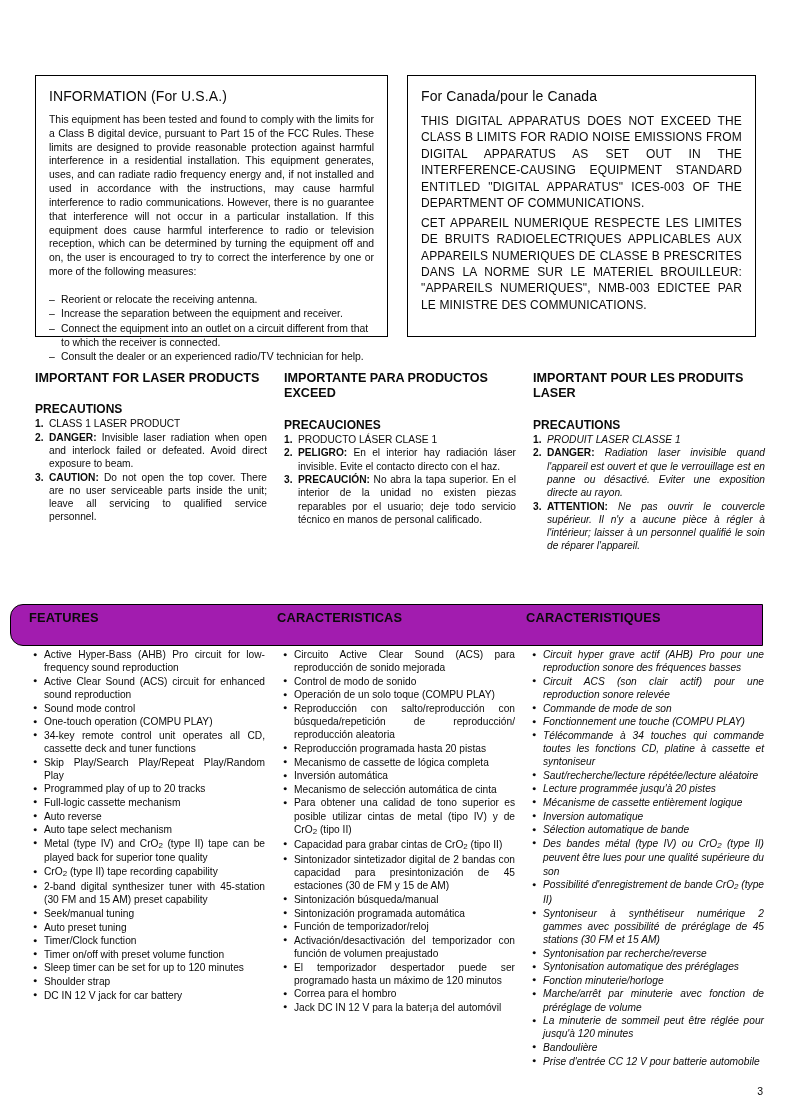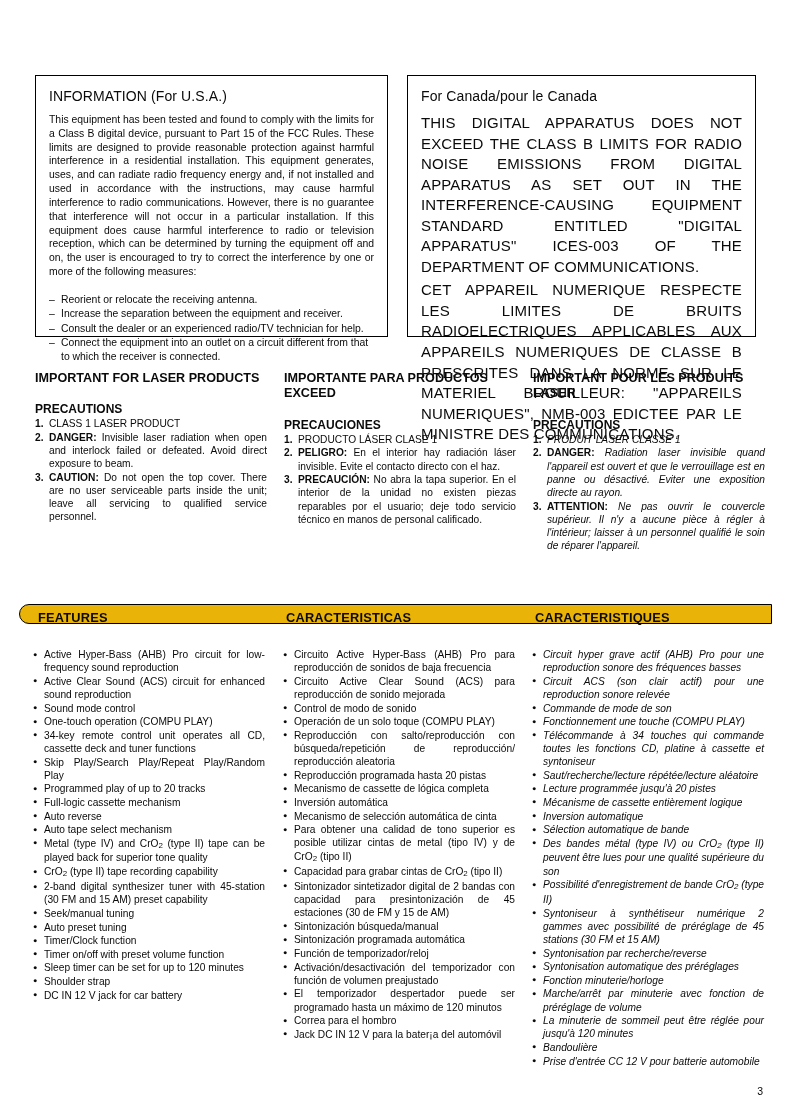--- a/index.html
+++ b/index.html
@@ -41,21 +41,21 @@
     margin: 0 0 9px 0;
     letter-spacing: 0.1px;
   }
   .notice-body {
     font-size: 10.4px;
     line-height: 1.33;
     text-align: justify;
     margin: 0;
   }
   .notice-body.caps {
-    font-size: 15px;
+    font-size: 12px;
     line-height: 1.37;
     letter-spacing: 0.15px;
   }
   .notice-body + .notice-body { margin-top: 3px; }
 
   .measure-list {
     list-style: none;
     margin: 14px 0 7px 0;
     padding: 0;
     font-size: 10.4px;
@@ -121,28 +121,28 @@
     font-weight: bold;
   }
   .laser-list li .lead { font-weight: bold; }
   .laser-col.c3 .laser-list li { font-style: italic; }
   .laser-col.c3 .laser-list li .num { font-style: normal; }
   .laser-col.c3 .laser-list li .lead { font-style: normal; }
 
   
   .features-banner {
     position: absolute;
-    left: 19px;
+    left: 10px;
     top: 604px;
     width: 753px;
-    height: 20px;
+    height: 42px;
     border: 1.4px solid #000;
     border-radius: 13px 0 0 13px;
     box-sizing: border-box;
-    background: #eab308;
+    background: #a21caf;
   }
   .features-banner span {
     position: absolute;
     top: 5px;
     font-size: 12.8px;
     font-weight: bold;
     letter-spacing: 0.2px;
   }
   .fb-en { left: 18px; }
   .fb-es { left: 266px; }
@@ -202,22 +202,22 @@
 <body>
 
 <div class="notice-row">
 
   <div class="notice-box usa">
     <div class="notice-title">INFORMATION (For U.S.A.)</div>
     <p class="notice-body">This equipment has been tested and found to comply with the limits for a Class B digital device, pursuant to Part 15 of the FCC Rules. These limits are designed to provide reasonable protection against harmful interference in a residential installation. This equipment generates, uses, and can radiate radio frequency energy and, if not installed and used in accordance with the instructions, may cause harmful interference to radio communications. However, there is no guarantee that interference will not occur in a particular installation. If this equipment does cause harmful interference to radio or television reception, which can be determined by turning the equipment off and on, the user is encouraged to try to correct the interference by one or more of the following measures:</p>
     <ul class="measure-list">
       <li>Reorient or relocate the receiving antenna.</li>
       <li>Increase the separation between the equipment and receiver.</li>
+      <li>Connect the equipment into an outlet on a circuit different from that to which the receiver is connected.</li>
       <li>Consult the dealer or an experienced radio/TV technician for help.</li>
-      <li>Connect the equipment into an outlet on a circuit different from that to which the receiver is connected.</li>
     </ul>
   </div>
 
   <div class="notice-box canada">
     <div class="notice-title">For Canada/pour le Canada</div>
     <p class="notice-body caps">THIS DIGITAL APPARATUS DOES NOT EXCEED THE CLASS B LIMITS FOR RADIO NOISE EMISSIONS FROM DIGITAL APPARATUS AS SET OUT IN THE INTERFERENCE-CAUSING EQUIPMENT STANDARD ENTITLED "DIGITAL APPARATUS" ICES-003 OF THE DEPARTMENT OF COMMUNICATIONS.</p>
     <p class="notice-body caps">CET APPAREIL NUMERIQUE RESPECTE LES LIMITES DE BRUITS RADIOELECTRIQUES APPLICABLES AUX APPAREILS NUMERIQUES DE CLASSE B PRESCRITES DANS LA NORME SUR LE MATERIEL BROUILLEUR: "APPAREILS NUMERIQUES", NMB-003 EDICTEE PAR LE MINISTRE DES COMMUNICATIONS.</p>
   </div>
 
 </div>
@@ -282,21 +282,20 @@
         <li>Auto preset tuning</li>
         <li>Timer/Clock function</li>
         <li>Timer on/off with preset volume function</li>
         <li>Sleep timer can be set for up to 120 minutes</li>
         <li>Shoulder strap</li>
         <li>DC IN 12 V jack for car battery</li>
       </ul>
   </div>
   <div class="feat-col c2">
     <ul class="feat-list">
-        <li>Circuito Active Hyper-Bass (AHB) Pro para reproducción de sonidos de baja frecuencia</li>
         <li>Circuito Active Clear Sound (ACS) para reproducción de sonido mejorada</li>
         <li>Control de modo de sonido</li>
         <li>Operación de un solo toque (COMPU PLAY)</li>
         <li>Reproducción con salto/reproducción con búsqueda/repetición de reproducción/ reproducción aleatoria</li>
         <li>Reproducción programada hasta 20 pistas</li>
         <li>Mecanismo de cassette de lógica completa</li>
         <li>Inversión automática</li>
         <li>Mecanismo de selección automática de cinta</li>
         <li>Para obtener una calidad de tono superior es posible utilizar cintas de metal (tipo IV) y de CrO<sub>2</sub> (tipo II)</li>
         <li>Capacidad para grabar cintas de CrO<sub>2</sub> (tipo II)</li>

